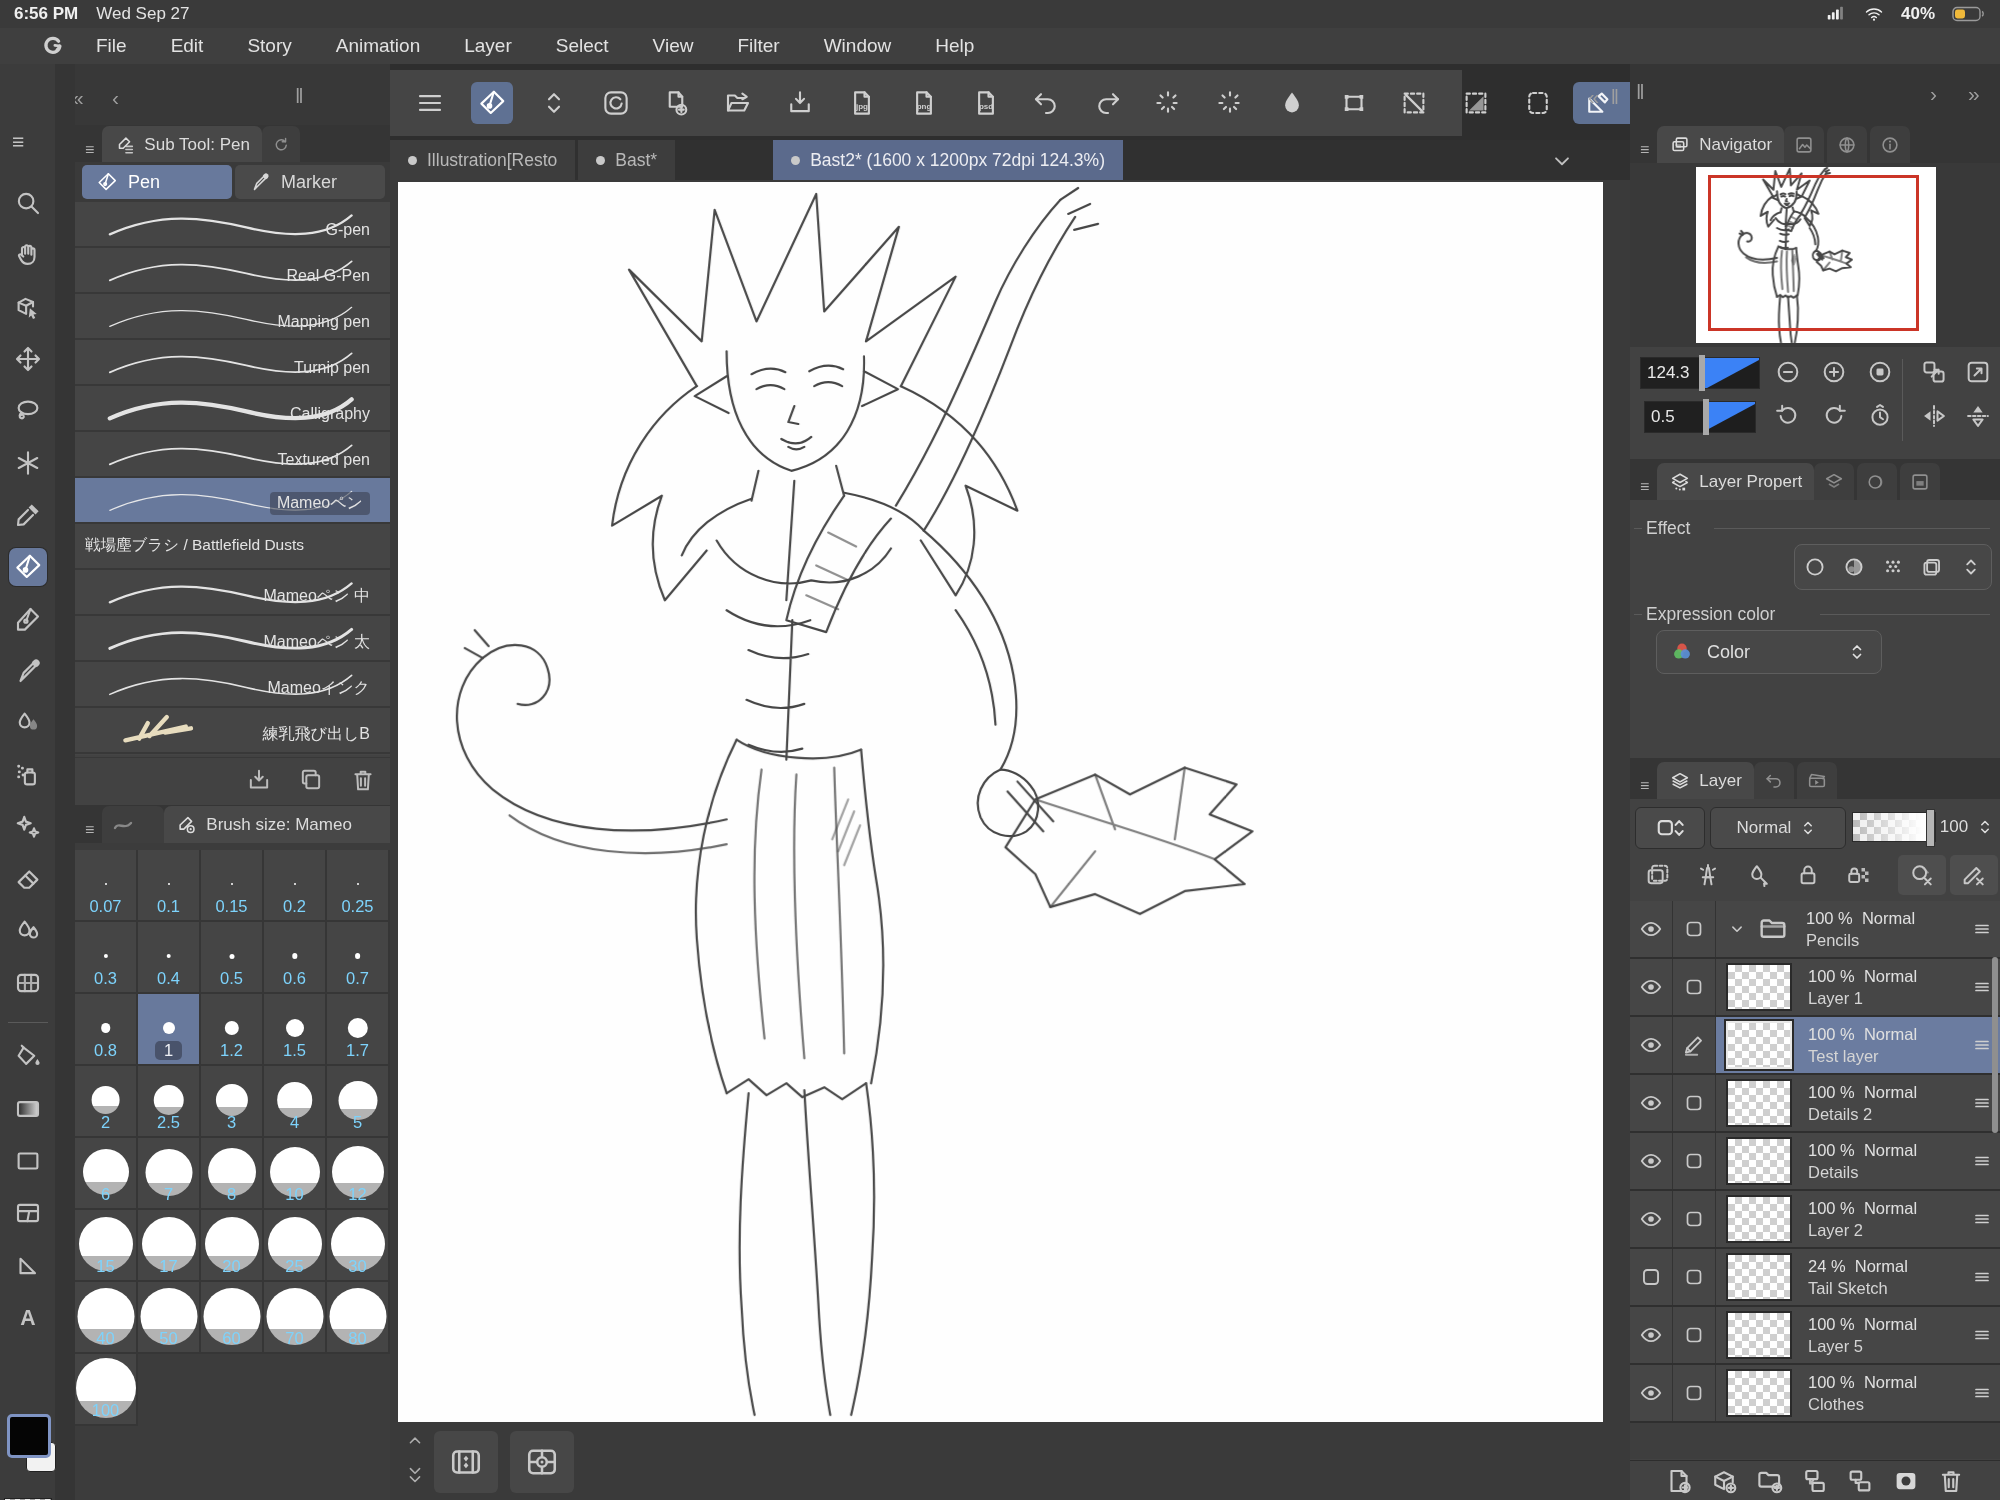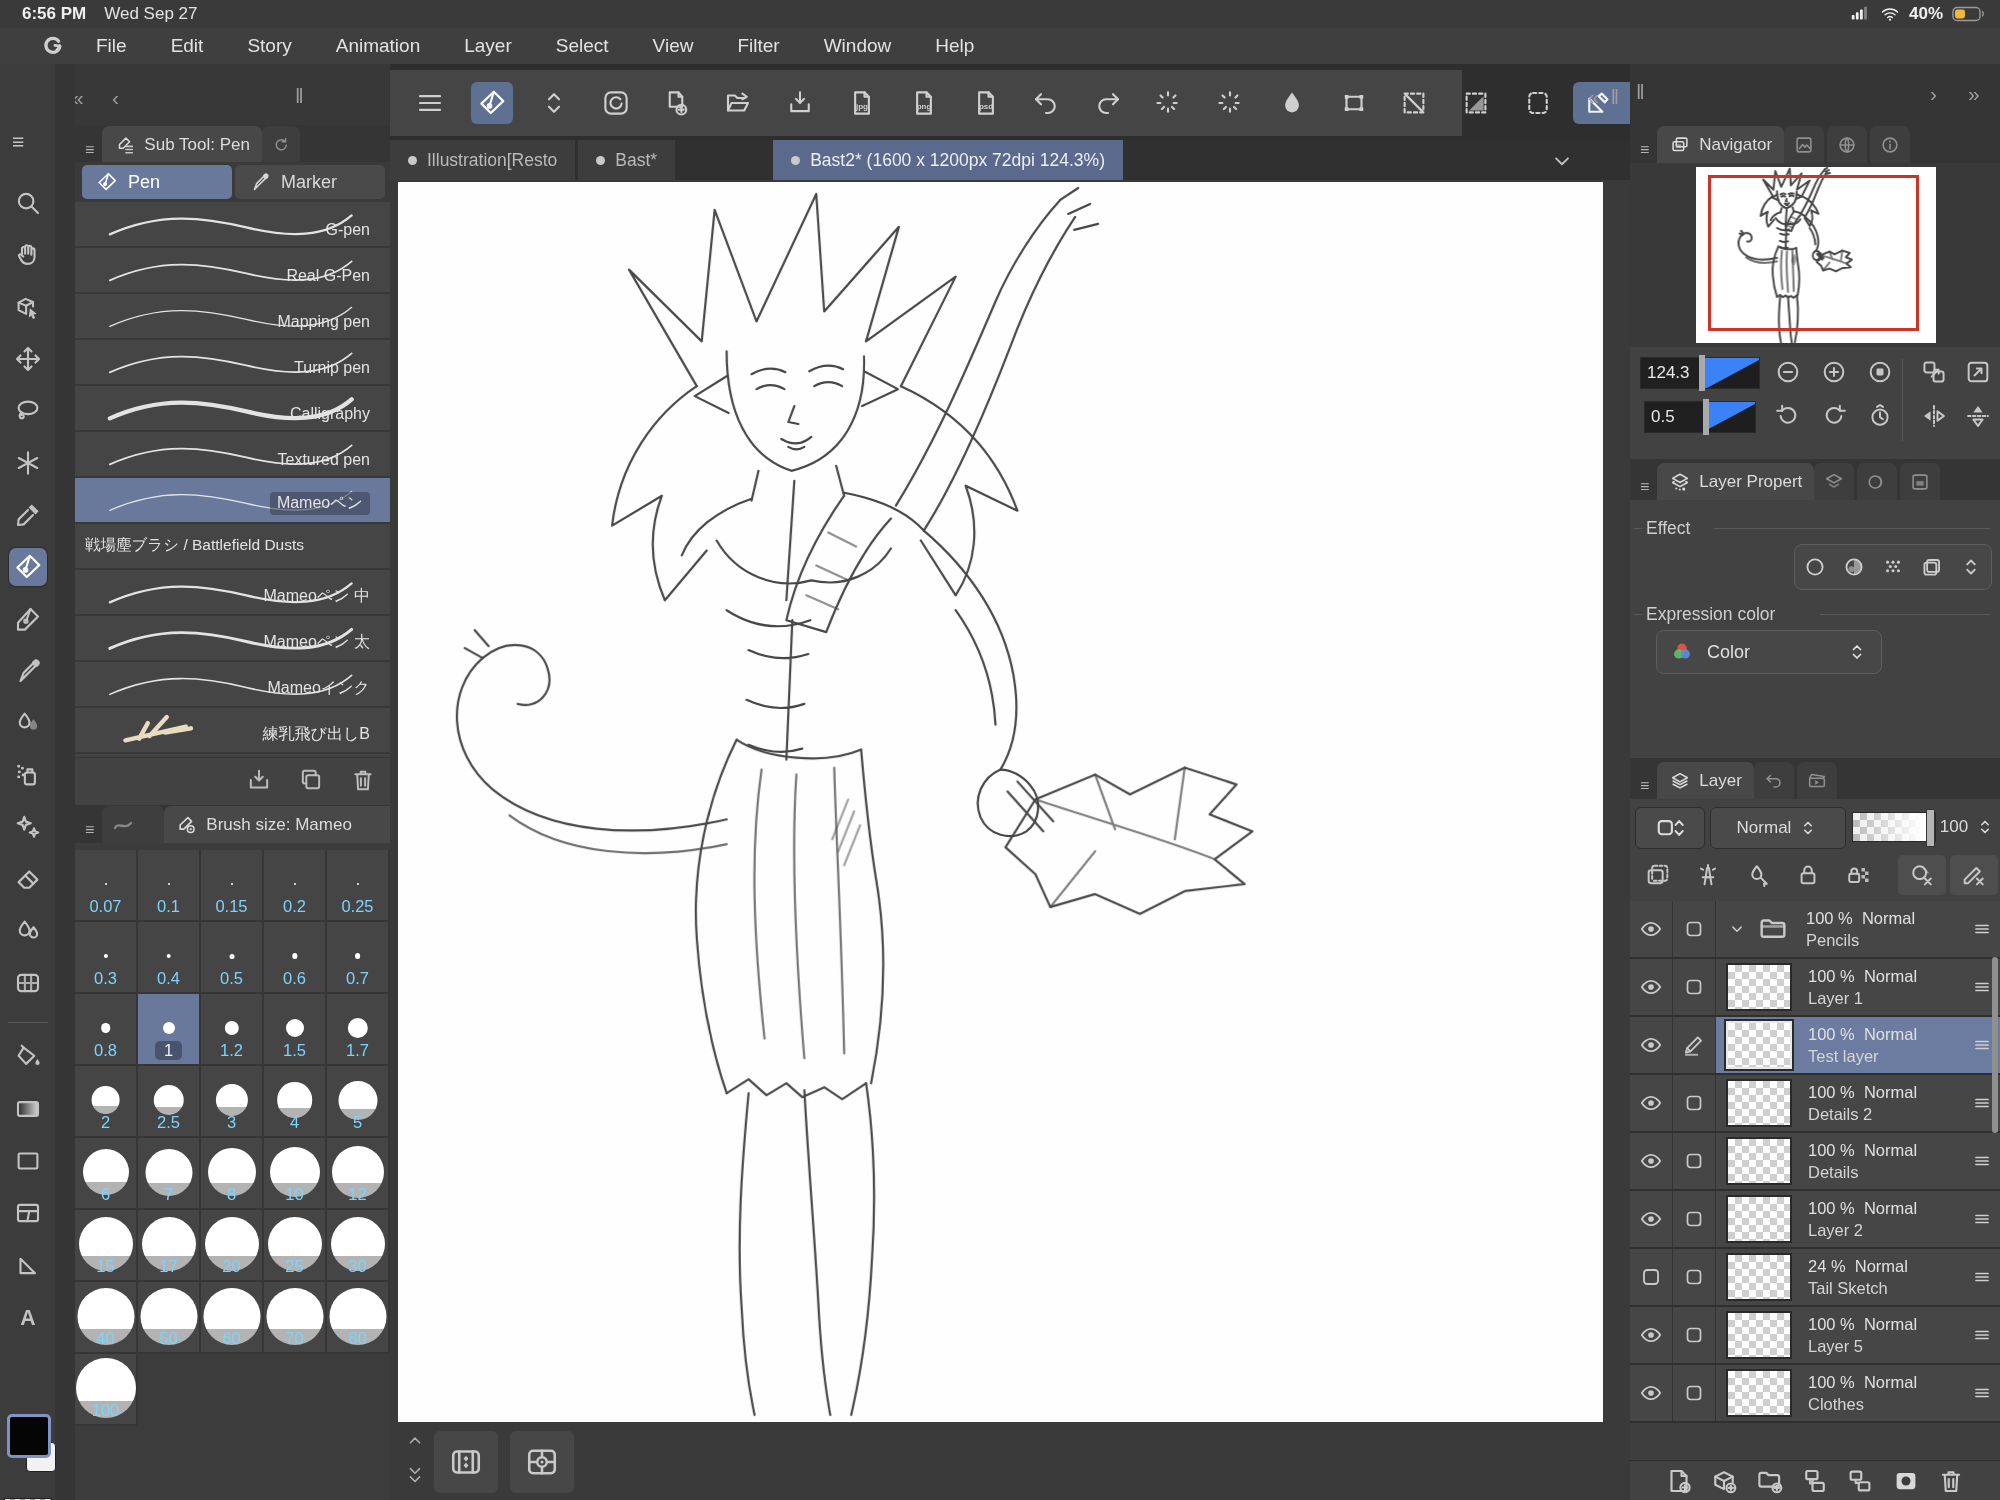--- a/index.html
+++ b/index.html
@@ -5,22 +5,22 @@
   html,body{margin:0;padding:0;background:#2e2e2e;}
   body{width:2000px;height:1500px;position:relative;overflow:hidden;
        font-family:"Liberation Sans","DejaVu Sans",sans-serif;color:#d5d5d5;
        -webkit-font-smoothing:antialiased;}
   .abs{position:absolute;}
   svg.ic{display:block;stroke:currentColor;fill:none;stroke-width:1.7;stroke-linecap:round;stroke-linejoin:round;}
   .dim{color:#8d8d8d;}
   .vline{width:1px;background:#565656;}
   
   #status-bar{left:0;top:0;width:2000px;height:28px;background:#3a3a3a;display:flex;align-items:center;font-size:17px;color:#f0f0f0;}
-  #status-left{margin-left:22px;display:flex;gap:18px;font-weight:bold;align-items:center;}
-  #status-right{position:absolute;right:14px;top:0;height:28px;display:flex;align-items:center;gap:9px;font-weight:bold;}
+  #status-left{margin-left:14px;display:flex;gap:18px;font-weight:bold;align-items:center;}
+  #status-right{position:absolute;right:14px;top:0;height:28px;display:flex;align-items:center;gap:17px;font-weight:bold;}
   #menu-bar{left:0;top:28px;width:2000px;height:36px;background:#3f3f3f;display:flex;align-items:center;font-size:19px;color:#e2e2e2;}
   #app-logo{margin-left:38px;margin-right:28px;}
   #menu-items{display:flex;gap:44px;}
   .menu-item{cursor:default;}
   
   #topleft-strip{left:0;top:64px;width:390px;height:76px;background:#383838;color:#9f9f9f;font-size:20px;}
   #leftcol{left:0;top:64px;width:55px;height:1436px;background:#3c3c3c;}
   #ministrip{left:55px;top:64px;width:20px;height:1436px;background:#353535;}
   .toolbtn{position:absolute;left:9px;width:38px;height:38px;display:flex;align-items:center;justify-content:center;color:#c3c3c3;}
   .toolbtn.selected{background:#68799c;border-radius:7px;color:#fff;box-shadow:0 0 0 1px #2c2c2c;}

